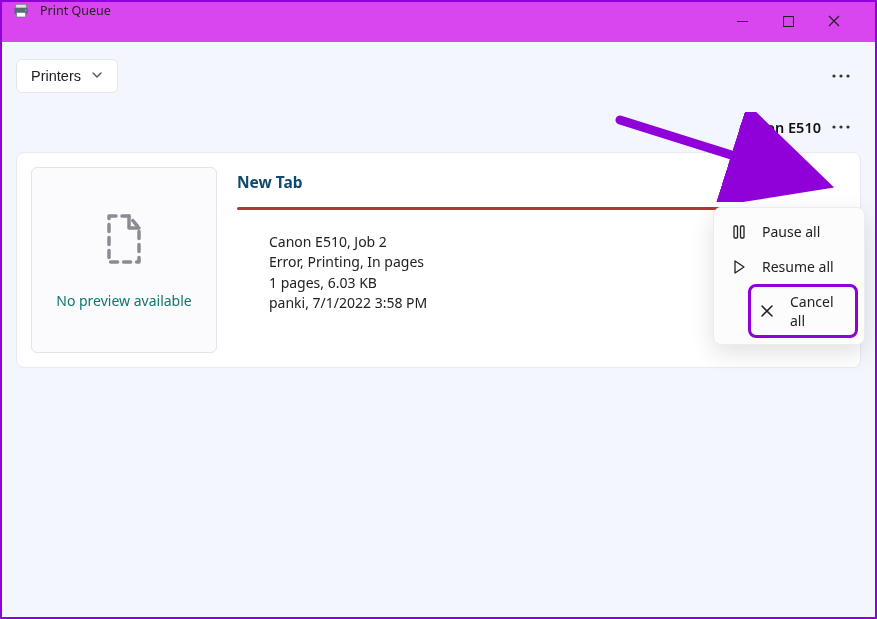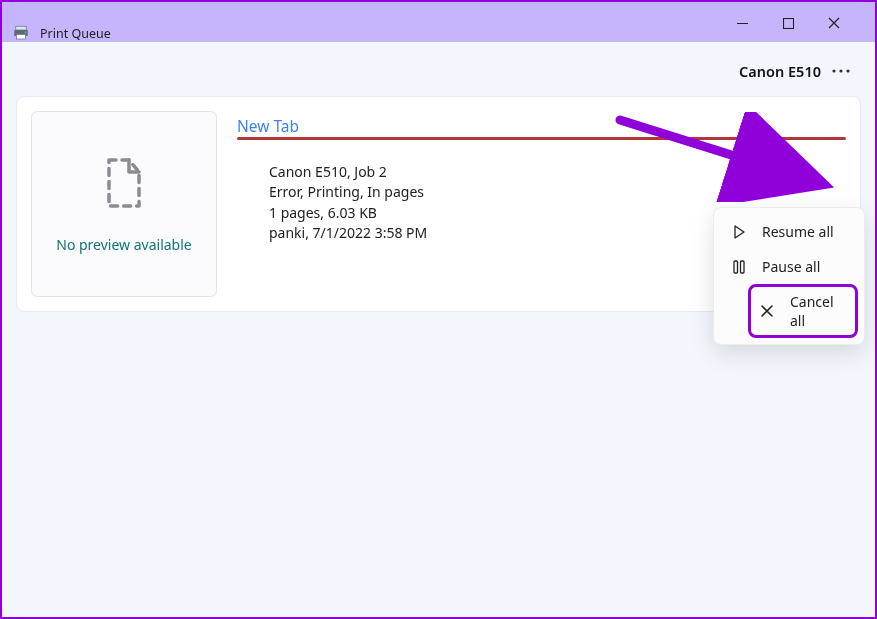--- a/index.html
+++ b/index.html
@@ -8,23 +8,23 @@
     background: #fff;
     width: 877px;
     height: 619px;
     border: 2px solid #9000d8;
     position: relative;
     overflow: hidden;
   }
   .titlebar {
     height: 40px;
     display: flex;
-    align-items: flex-end;
+    align-items: flex-start;
     padding: 0 18px 0 10px;
-    background: #c4b5fd;
+    background: #d946ef;
   }
   .titlebar .app-icon {
     width: 18px; height: 18px;
     margin-right: 10px;
   }
   .titlebar .title {
     font-size: 12.5px;
     color: #222;
     flex: none;
   }
@@ -98,22 +98,23 @@
     gap: 18px;
   }
   .preview-box .doc-icon { color: #8b8b93; }
   .preview-caption {
     font-size: 14px;
     color: #0f766e;
   }
   .job-info { flex: 1; padding-top: 4px; }
   .job-title {
     font-size: 15.5px;
-    font-weight: 400;
-    color: #3b82f6;
+    font-weight: 700;
+    color: #0c4a6e;
+    margin-bottom: 14px;
   }
   .progress-line {
     height: 3px;
     background: #b43737;
     border-radius: 2px;
     margin-bottom: 22px;
     width: 100%;
   }
   .job-meta {
     font-size: 14px;
@@ -188,20 +189,37 @@
   </div>
   <div class="winbtn">
     <svg width="12" height="12" viewBox="0 0 12 12">
         <path d="M1 1 L11 11 M11 1 L1 11" stroke="#222" stroke-width="1.2"></path>
       </svg>
   </div>
 </div>
 
 <div class="content">
 
+  <div class="toolbar-row">
+    <button class="printers-btn">
+      <span>Printers</span>
+      <span>
+        <svg width="12" height="12" viewBox="0 0 12 12">
+            <path d="M2 4 L6 8 L10 4" fill="none" stroke="#555" stroke-width="1.4" stroke-linecap="round" stroke-linejoin="round"></path>
+          </svg>
+      </span>
+    </button>
+    <div class="more-btn">
+      <svg width="18" height="4" viewBox="0 0 18 4">
+        <circle cx="2" cy="2" r="1.6" fill="#333"></circle>
+          <circle cx="9" cy="2" r="1.6" fill="#333"></circle>
+          <circle cx="16" cy="2" r="1.6" fill="#333"></circle>
+      </svg>
+    </div>
+  </div>
 
   <div class="printer-row">
     <div class="printer-name">Canon E510</div>
     <div class="more-btn">
       <svg width="18" height="4" viewBox="0 0 18 4">
         <circle cx="2" cy="2" r="1.6" fill="#333"></circle>
           <circle cx="9" cy="2" r="1.6" fill="#333"></circle>
           <circle cx="16" cy="2" r="1.6" fill="#333"></circle>
       </svg>
     </div>
@@ -226,33 +244,33 @@
         <div>1 pages, 6.03 KB</div>
         <div>panki, 7/1/2022 3:58 PM</div>
       </div>
     </div>
   </div>
 
   <div class="context-menu">
     <div class="menu-item">
       <span class="mi-icon">
         <svg width="16" height="16" viewBox="0 0 16 16">
-            <path d="M4 2 L13 8 L4 14 Z" fill="none" stroke="#222" stroke-width="1.3" stroke-linejoin="round"></path>
-          </svg>
-      </span>
-      <span>Resume all</span>
+            <rect x="3" y="2" width="3.5" height="12" rx="1" fill="none" stroke="#222" stroke-width="1.3"></rect>
+            <rect x="9.5" y="2" width="3.5" height="12" rx="1" fill="none" stroke="#222" stroke-width="1.3"></rect>
+          </svg>
+      </span>
+      <span>Pause all</span>
     </div>
     <div class="menu-item">
       <span class="mi-icon">
         <svg width="16" height="16" viewBox="0 0 16 16">
-            <rect x="3" y="2" width="3.5" height="12" rx="1" fill="none" stroke="#222" stroke-width="1.3"></rect>
-            <rect x="9.5" y="2" width="3.5" height="12" rx="1" fill="none" stroke="#222" stroke-width="1.3"></rect>
-          </svg>
-      </span>
-      <span>Pause all</span>
+            <path d="M4 2 L13 8 L4 14 Z" fill="none" stroke="#222" stroke-width="1.3" stroke-linejoin="round"></path>
+          </svg>
+      </span>
+      <span>Resume all</span>
     </div>
     <div class="menu-item highlighted">
       <span class="mi-icon">
         <svg width="16" height="16" viewBox="0 0 16 16">
             <path d="M3 3 L13 13 M13 3 L3 13" stroke="#222" stroke-width="1.6" stroke-linecap="round"></path>
           </svg>
       </span>
       <span>Cancel all</span>
     </div>
   </div>

